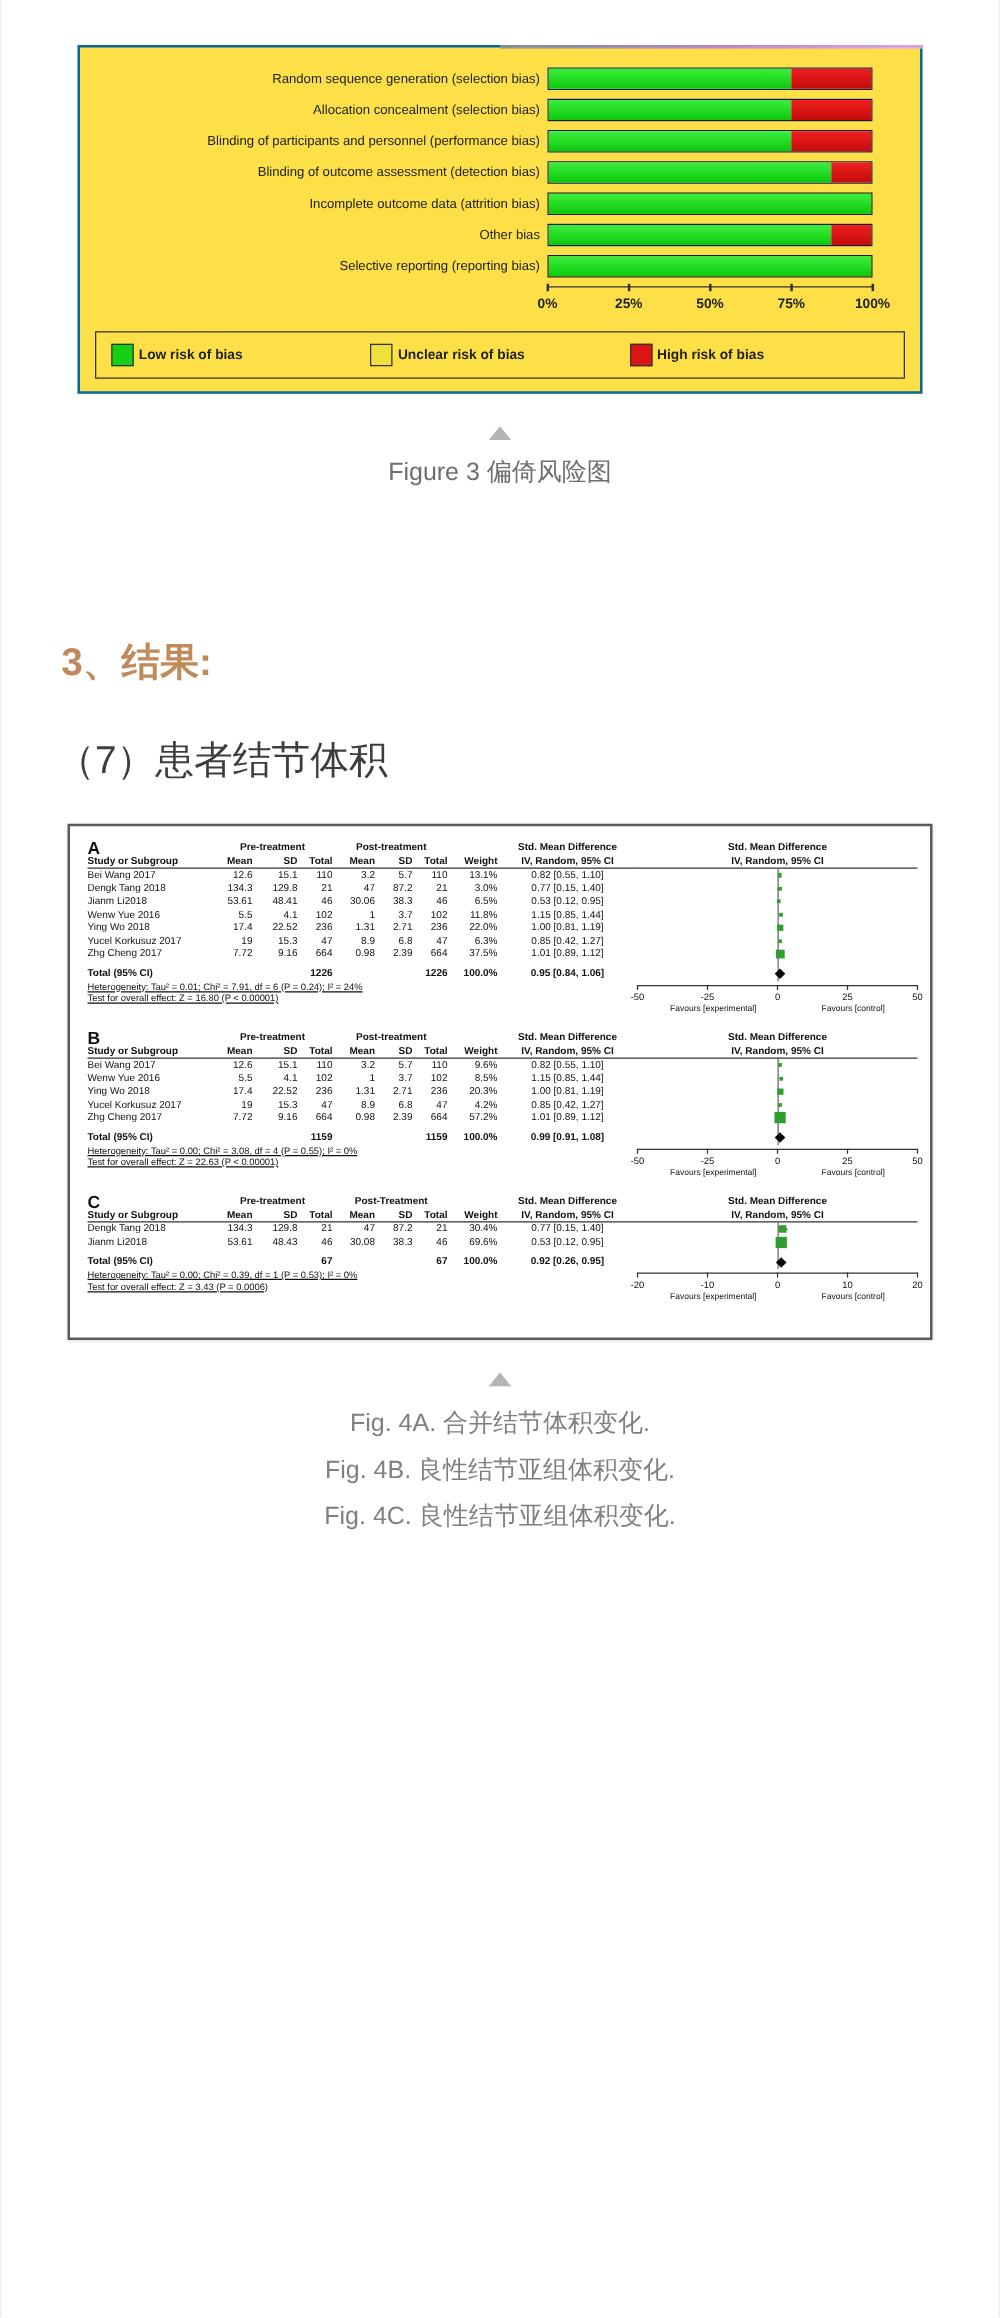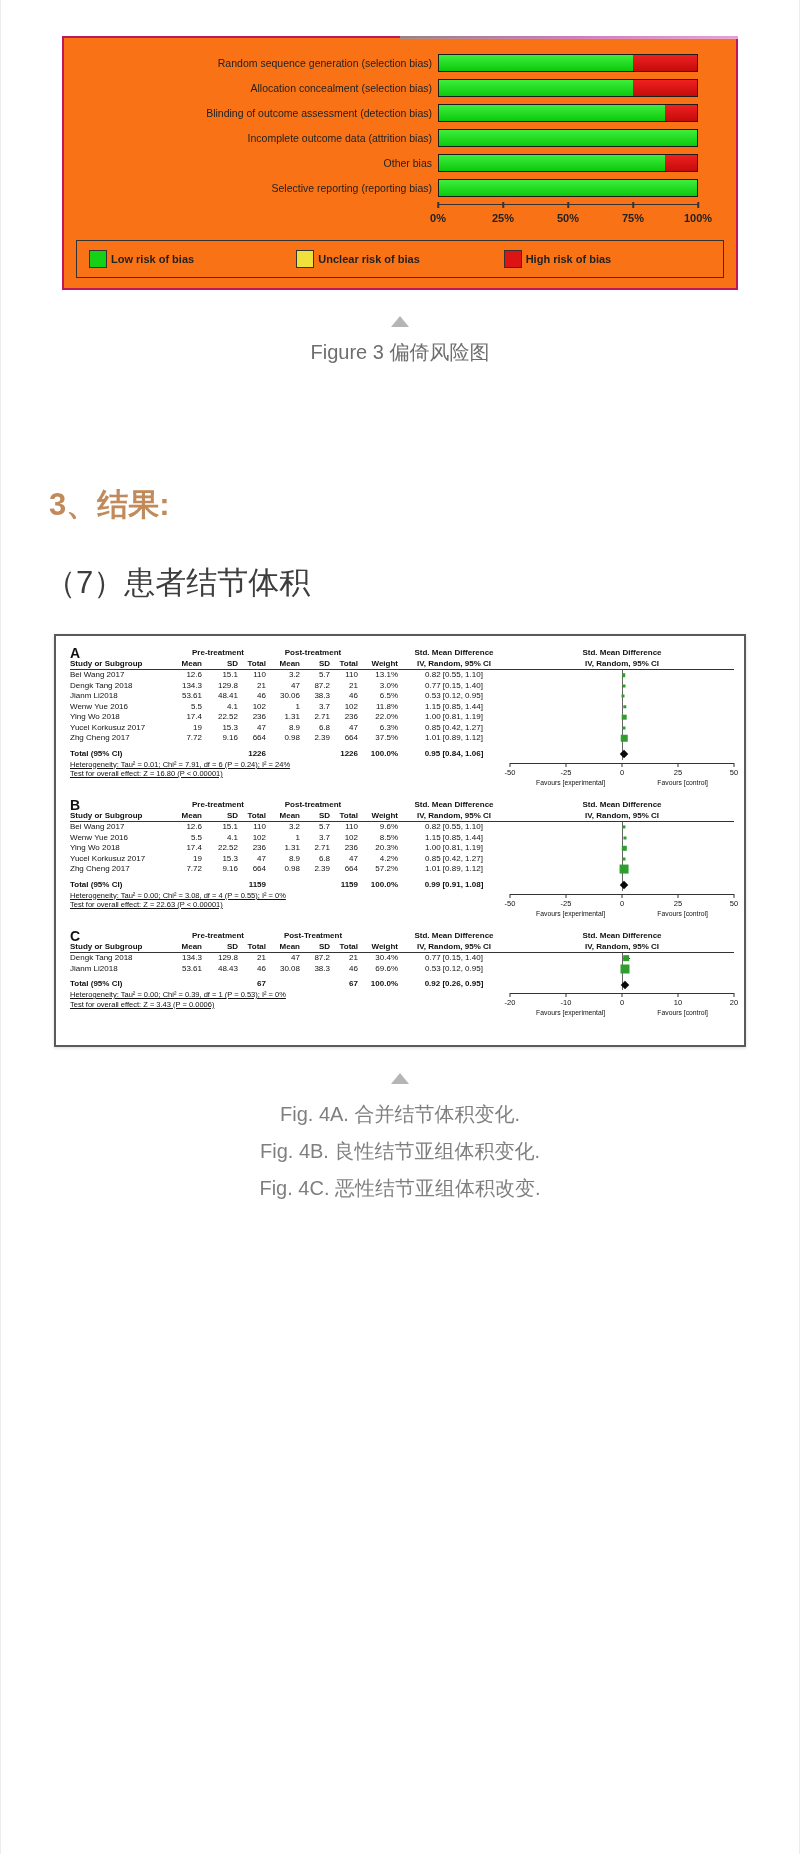--- a/index.html
+++ b/index.html
@@ -1,20 +1,20 @@
 <!DOCTYPE html>
 <html><head>
 <meta charset="utf-8">
 <style>
   html,body{margin:0;padding:0;background:#fff;}
   body{width:800px;font-family:"Liberation Sans","DejaVu Sans",sans-serif;color:#3d3d3d;}
   .page{width:800px;min-height:1854px;box-sizing:border-box;border-left:1px solid #ececec;border-right:1px solid #ececec;padding-top:36px;padding-bottom:24px;background:#fff;}
 
   
-  .fig-box{width:672px;margin:0 auto;border:2px solid #be185d;padding:12px 0 10px;position:relative;background:#f97316;}
+  .fig-box{width:672px;margin:0 auto;border:2px solid #0369a1;padding:12px 0 10px;position:relative;background:#fde047;}
   .artifact{position:absolute;top:-2px;left:50%;right:-2px;height:3px;background:linear-gradient(90deg,rgba(150,150,150,.8),rgba(205,140,205,.85),rgba(235,175,230,.9));}
   .bias-row{display:flex;align-items:center;height:25px;}
   .bias-label{width:368px;text-align:right;font-size:10.5px;color:#222;padding-right:6px;flex:none;}
   .bias-bar{width:260px;height:18px;border:1px solid #1c1c1c;box-sizing:border-box;display:flex;background:#fff;flex:none;}
   .seg{height:100%;display:block;}
   .seg-low{background:linear-gradient(180deg,#3dee3d,#0cc90c);}
   .seg-high{background:linear-gradient(180deg,#ef2020,#c50b0b);}
   .bias-axis-wrap{display:flex;margin-top:4px;height:30px;}
   .bias-axis-spacer{width:374px;flex:none;}
   .bias-axis{width:260px;position:relative;border-top:1.5px solid #333;flex:none;}
@@ -75,20 +75,27 @@
           </div>
         </div>
         <div class="bias-row">
           <div class="bias-label">Allocation concealment (selection bias)</div>
           <div class="bias-bar">
             <span class="seg seg-low" style="width: 75%;"></span>
             <span class="seg seg-high" style="width: 25%;"></span>
           </div>
         </div>
         <div class="bias-row">
+          <div class="bias-label">Blinding of participants and personnel (performance bias)</div>
+          <div class="bias-bar">
+            <span class="seg seg-low" style="width: 75%;"></span>
+            <span class="seg seg-high" style="width: 25%;"></span>
+          </div>
+        </div>
+        <div class="bias-row">
           <div class="bias-label">Blinding of outcome assessment (detection bias)</div>
           <div class="bias-bar">
             <span class="seg seg-low" style="width: 87.5%;"></span>
             <span class="seg seg-high" style="width: 12.5%;"></span>
           </div>
         </div>
         <div class="bias-row">
           <div class="bias-label">Incomplete outcome data (attrition bias)</div>
           <div class="bias-bar">
             <span class="seg seg-low" style="width: 100%;"></span>
@@ -605,16 +612,16 @@
             </div>
           </div>
         </div>
       </div>
     </div>
 
   <div class="tri"></div>
   <div class="fig4-captions">
     <div>Fig. 4A. 合并结节体积变化.</div>
     <div>Fig. 4B. 良性结节亚组体积变化.</div>
-    <div>Fig. 4C. 恶性结节亚组体积改变.</div>
+    <div>Fig. 4C. 良性结节亚组体积变化.</div>
   </div>
 
 </div>
 
 </body></html>

